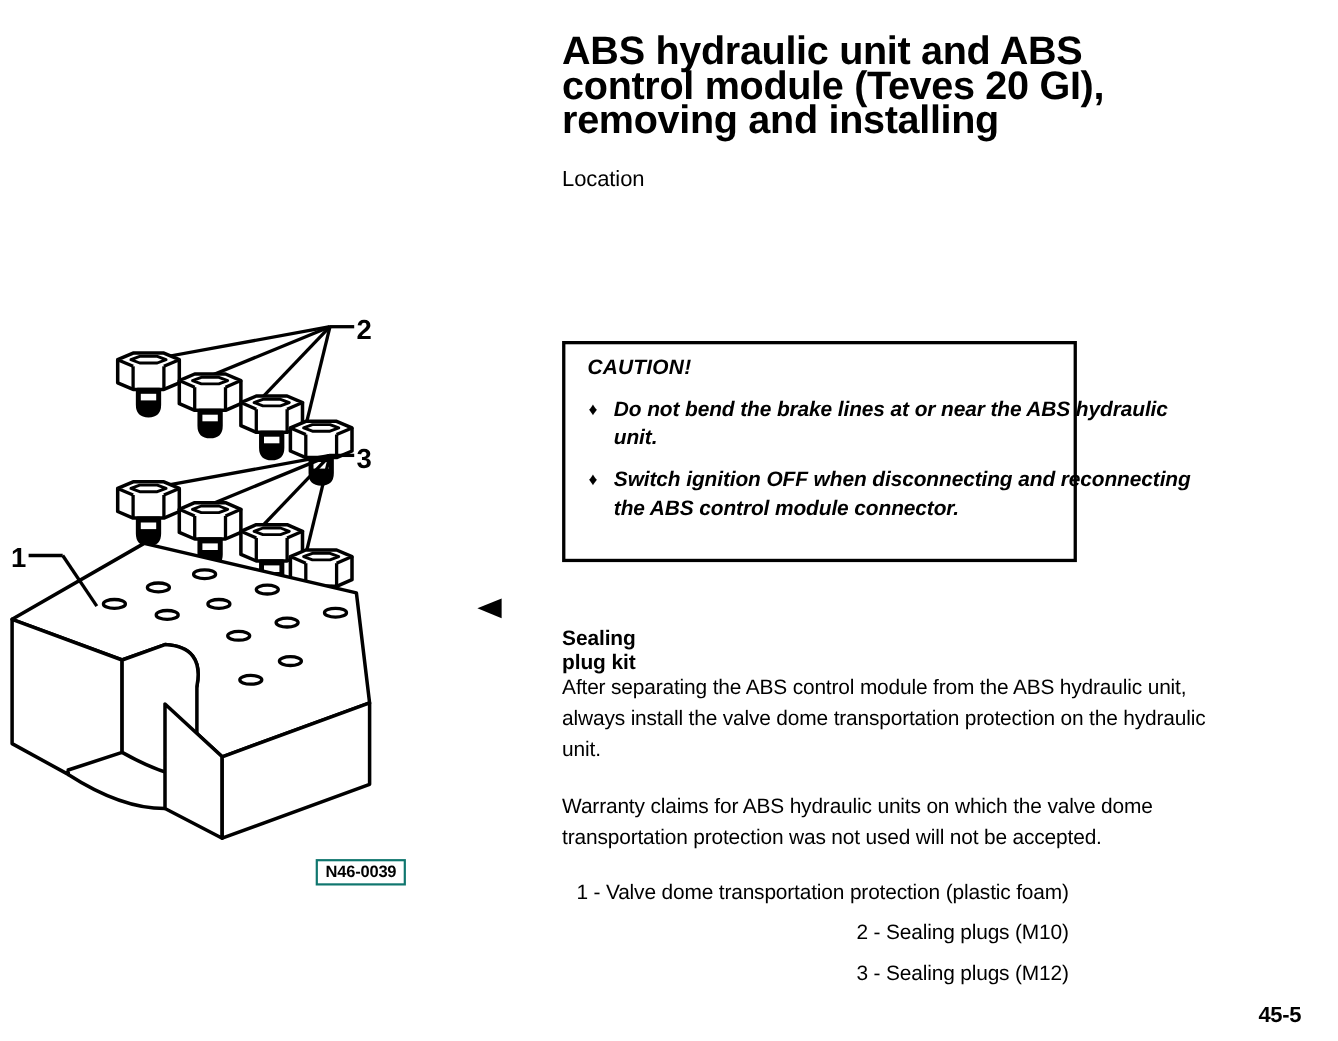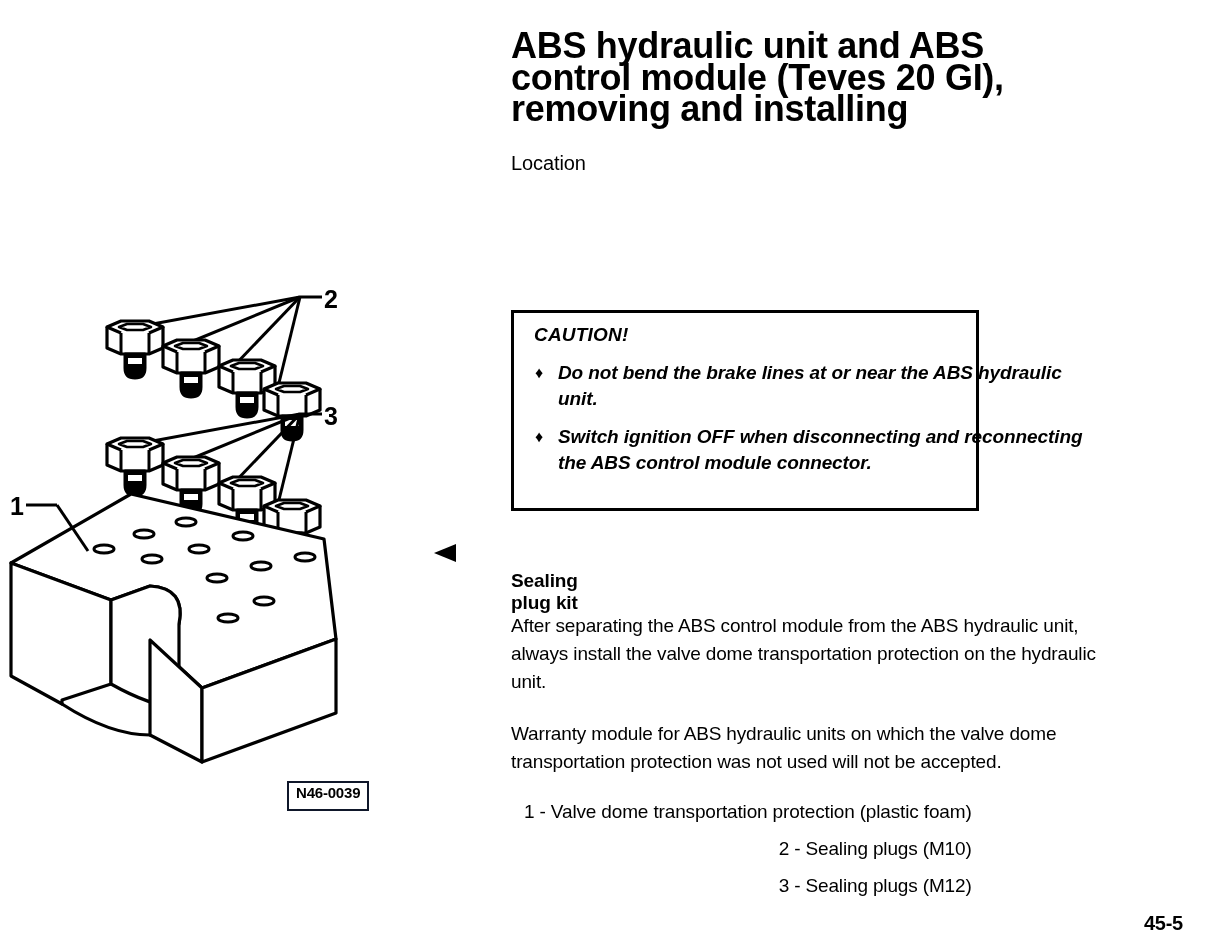--- a/index.html
+++ b/index.html
@@ -28,22 +28,22 @@
   }
   #figure-svg {
     position: absolute;
     left: 0;
     top: 0;
   }
   #figure-id-box {
     position: absolute;
     left: 287px;
     top: 781px;
-    border: 2px solid #0f172a;
-    padding: 1px 7px 8px 7px;
+    border: 2px solid #0f766e;
+    padding: 1px 7px 2px 7px;
     font-size: 15px;
     font-weight: bold;
     letter-spacing: -0.2px;
     line-height: 17px;
     font-family: "Liberation Sans", sans-serif;
   }
 
   
   #text-column {
     position: absolute;
@@ -321,21 +321,21 @@
     </ul>
   </div>
 
   <div id="plug-kit-row">
     <span id="plug-kit-marker"></span>
     <h2 id="plug-kit-heading">Sealing plug kit</h2>
   </div>
 
   <p id="para-after-separating">After separating the ABS control module from the ABS hydraulic unit, always install the valve dome transportation protection on the hydraulic unit.</p>
 
-  <p id="para-warranty">Warranty module for ABS hydraulic units on which the valve dome transportation protection was not used will not be accepted.</p>
+  <p id="para-warranty">Warranty claims for ABS hydraulic units on which the valve dome transportation protection was not used will not be accepted.</p>
 
   <ul id="legend-list">
     <li class="legend-item">1 - Valve dome transportation protection (plastic foam)</li>
     <li class="legend-item">2 - Sealing plugs (M10)</li>
     <li class="legend-item">3 - Sealing plugs (M12)</li>
   </ul>
 </div>
 
 <div id="page-number">45-5</div>
 

